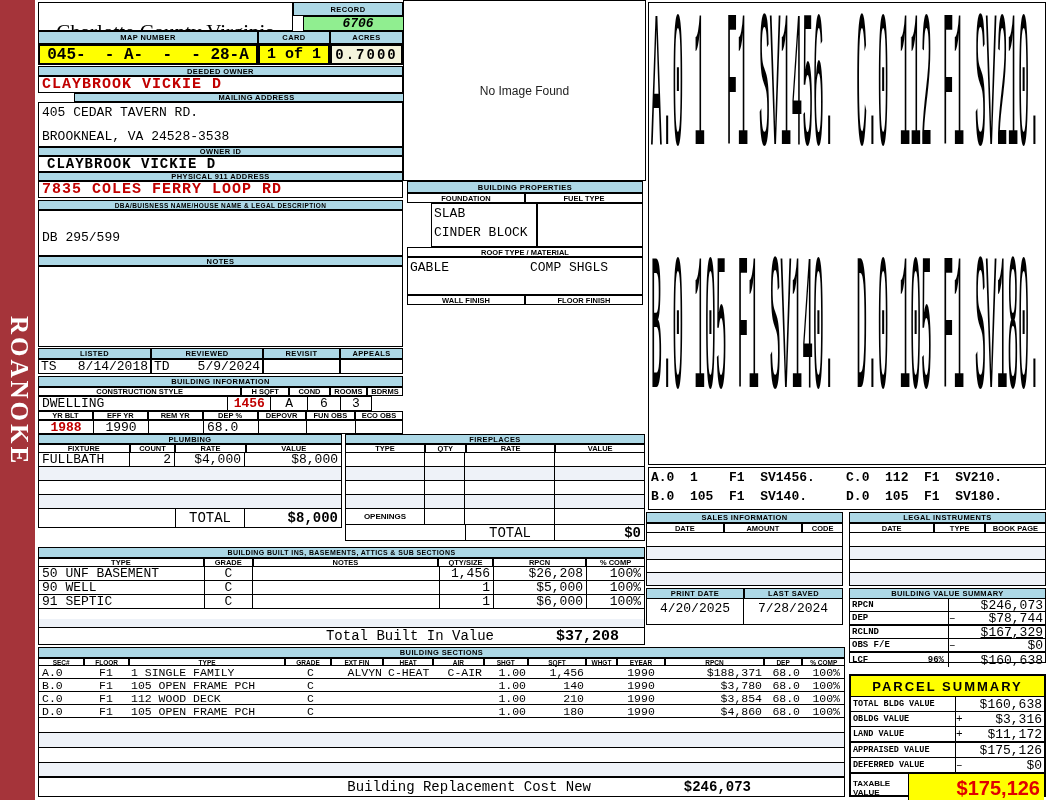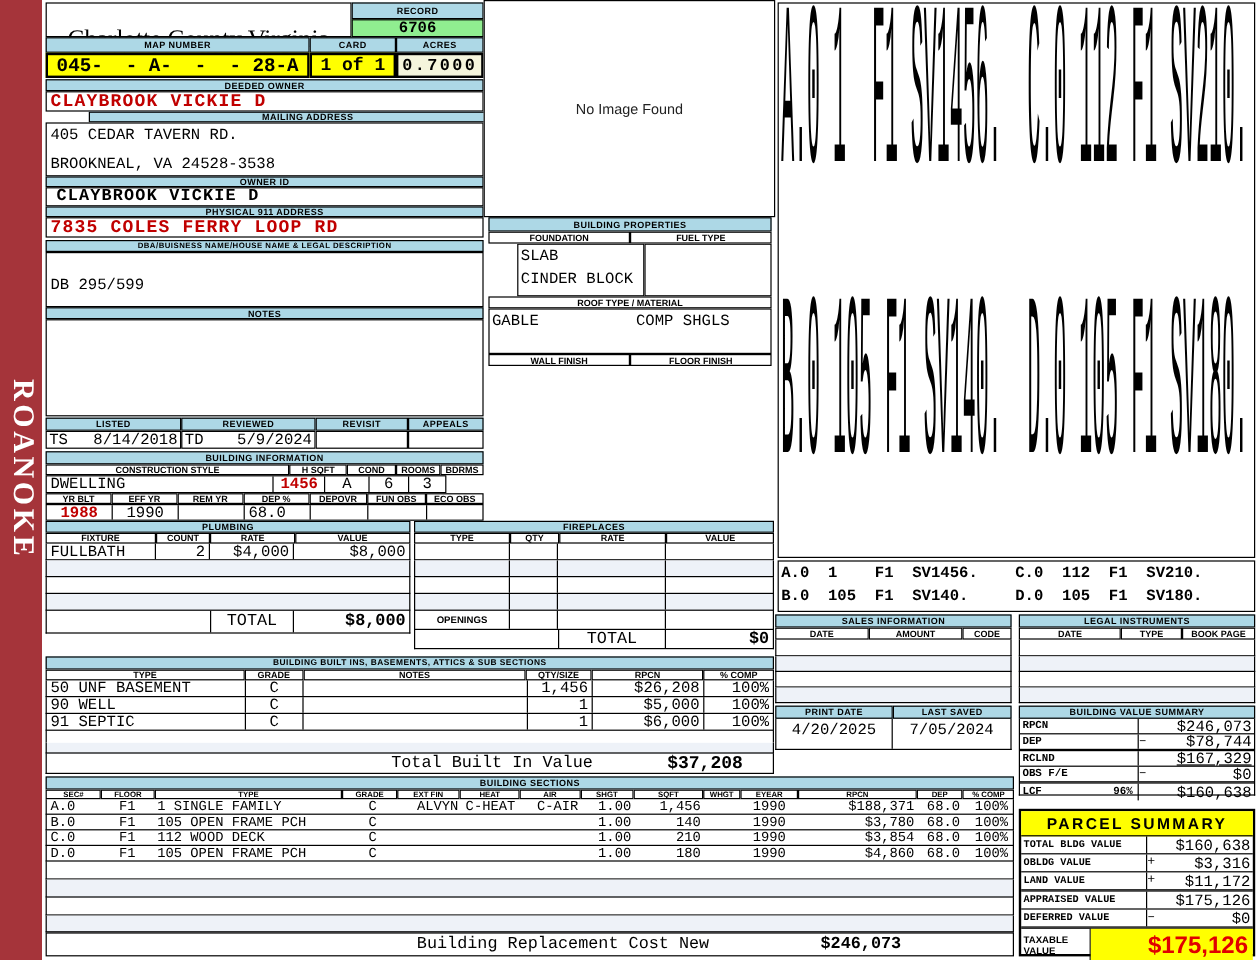--- a/index.html
+++ b/index.html
@@ -34,21 +34,21 @@
 
   <div class="p" style="left:0;top:0;width:35px;height:800px;background:#A5343A;"></div>
   <div class="p" style="left:33px;top:306px;width:170px;height:33px;transform:rotate(90deg);transform-origin:0 0;
               color:#fff;font:bold 25px 'Liberation Serif',serif;letter-spacing:3px;text-align:center;">ROANOKE</div>
 
   <div class="p box" style="left:38px;top:2px;width:255px;height:29px;">
     <div style="font:21px 'Liberation Serif',serif;text-align:center;line-height:21px;margin-top:19px;">Charlotte County Virginia</div>
     <div style="font:6.5px 'Liberation Sans',sans-serif;text-align:center;">Commissioner of the Revenue, PO Box 308, Charlotte CH, VA</div>
   </div>
   <div class="p bar" style="left:293px;top:2px;width:110px;height:14px;">RECORD</div>
-  <div class="p box m13 b center flex" style="left:293px;top:16px;width:110px;height:15px;background:#90EE90;align-items:center;">6706</div>
+  <div class="p box m13 b center flex" style="left:303px;top:16px;width:110px;height:15px;background:#90EE90;align-items:center;font-style:italic;">6706</div>
 
   <div class="p bar" style="left:38px;top:31px;width:220px;height:13px;">MAP NUMBER</div>
   <div class="p bar" style="left:258px;top:31px;width:72px;height:13px;">CARD</div>
   <div class="p bar" style="left:330px;top:31px;width:73px;height:13px;">ACRES</div>
   <div class="p box m b center flex pre" style="left:38px;top:44px;width:220px;height:21px;background:#FFFF00;border-width:2px;font-size:16px;align-items:center;">045-  - A-  -  - 28-A</div>
   <div class="p box m b center flex" style="left:258px;top:44px;width:72px;height:21px;background:#FFFF00;border-width:2px;font-size:15px;align-items:center;">1 of 1</div>
   <div class="p box m b center flex" style="left:330px;top:44px;width:73px;height:21px;background:#F5F5DC;border-width:2px;font-size:14px;align-items:center;letter-spacing:2px;">0.7000</div>
 
   <div class="p bar" style="left:38px;top:66px;width:365px;height:10px;">DEEDED OWNER</div>
   <div class="p box m b red left flex" style="left:38px;top:76px;width:365px;height:17px;font-size:15px;align-items:center;letter-spacing:1px;">CLAYBROOK VICKIE D</div>
@@ -283,21 +283,21 @@
   <div class="p rowline zebra" style="left:849px;top:547px;width:197px;height:13px;border-left:1px solid #000;border-right:1px solid #000;"></div>
   <div class="p rowline" style="left:849px;top:560px;width:197px;height:13px;border-left:1px solid #000;border-right:1px solid #000;"></div>
   <div class="p rowline zebra" style="left:849px;top:573px;width:197px;height:13px;border-left:1px solid #000;border-right:1px solid #000;"></div>
 
   <div class="p flex" style="left:646px;top:588px;width:197px;height:11px;">
     <div class="bar" style="position:static;width:98px;">PRINT DATE</div>
     <div class="bar" style="position:static;width:99px;">LAST SAVED</div>
   </div>
   <div class="p flex" style="left:646px;top:599px;width:197px;height:26px;border:1px solid #000;border-top:none;">
     <div class="c m13 center" style="width:97px;align-items:flex-start;padding-top:2px;">4/20/2025</div>
-    <div class="c m13 center" style="width:98px;border-right:none;align-items:flex-start;padding-top:2px;">7/05/2024</div>
+    <div class="c m13 center" style="width:98px;border-right:none;align-items:flex-start;padding-top:2px;">7/28/2024</div>
   </div>
 
   <div class="p bar" style="left:849px;top:588px;width:197px;height:11px;">BUILDING VALUE SUMMARY</div>
   <div class="p" style="left:849px;top:599px;width:197px;height:64px;border:1px solid #000;border-top:none;">
     <div class="flex rowline" style="height:12px;">
       <div class="c" style="width:99px;font:bold 9px 'Liberation Mono',monospace;padding-left:2px;justify-content:space-between;padding-right:4px;">
         <span>RPCN</span>
         <span></span>
       </div>
       <div class="flex" style="width:96px;align-items:center;">

